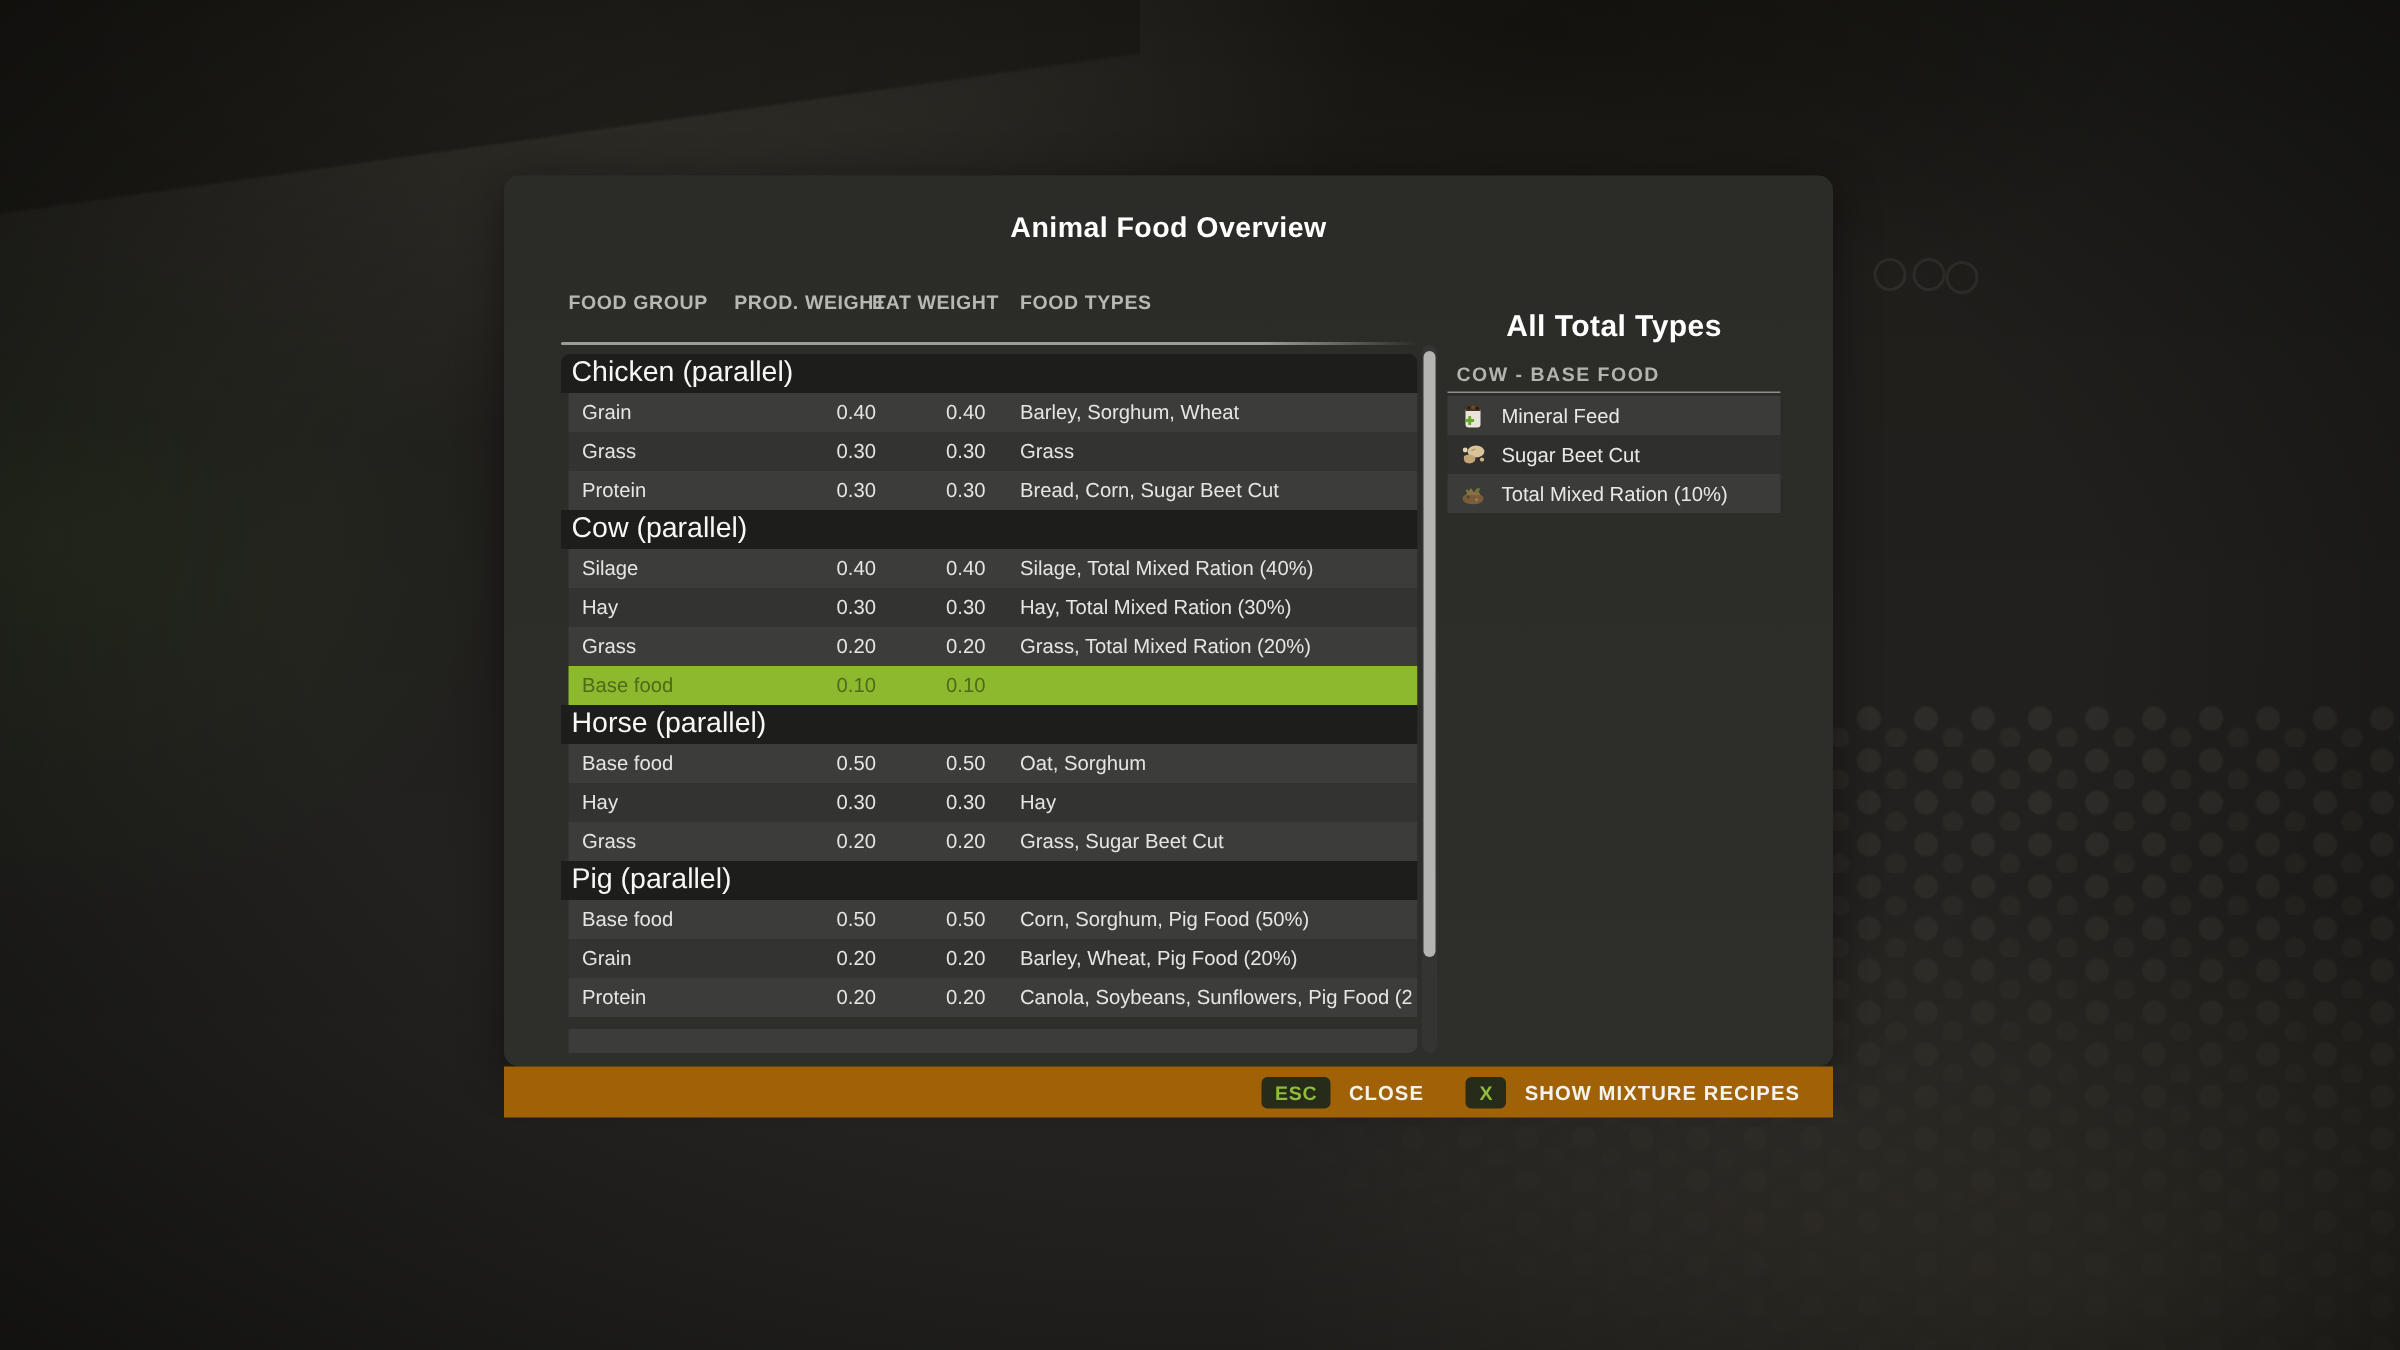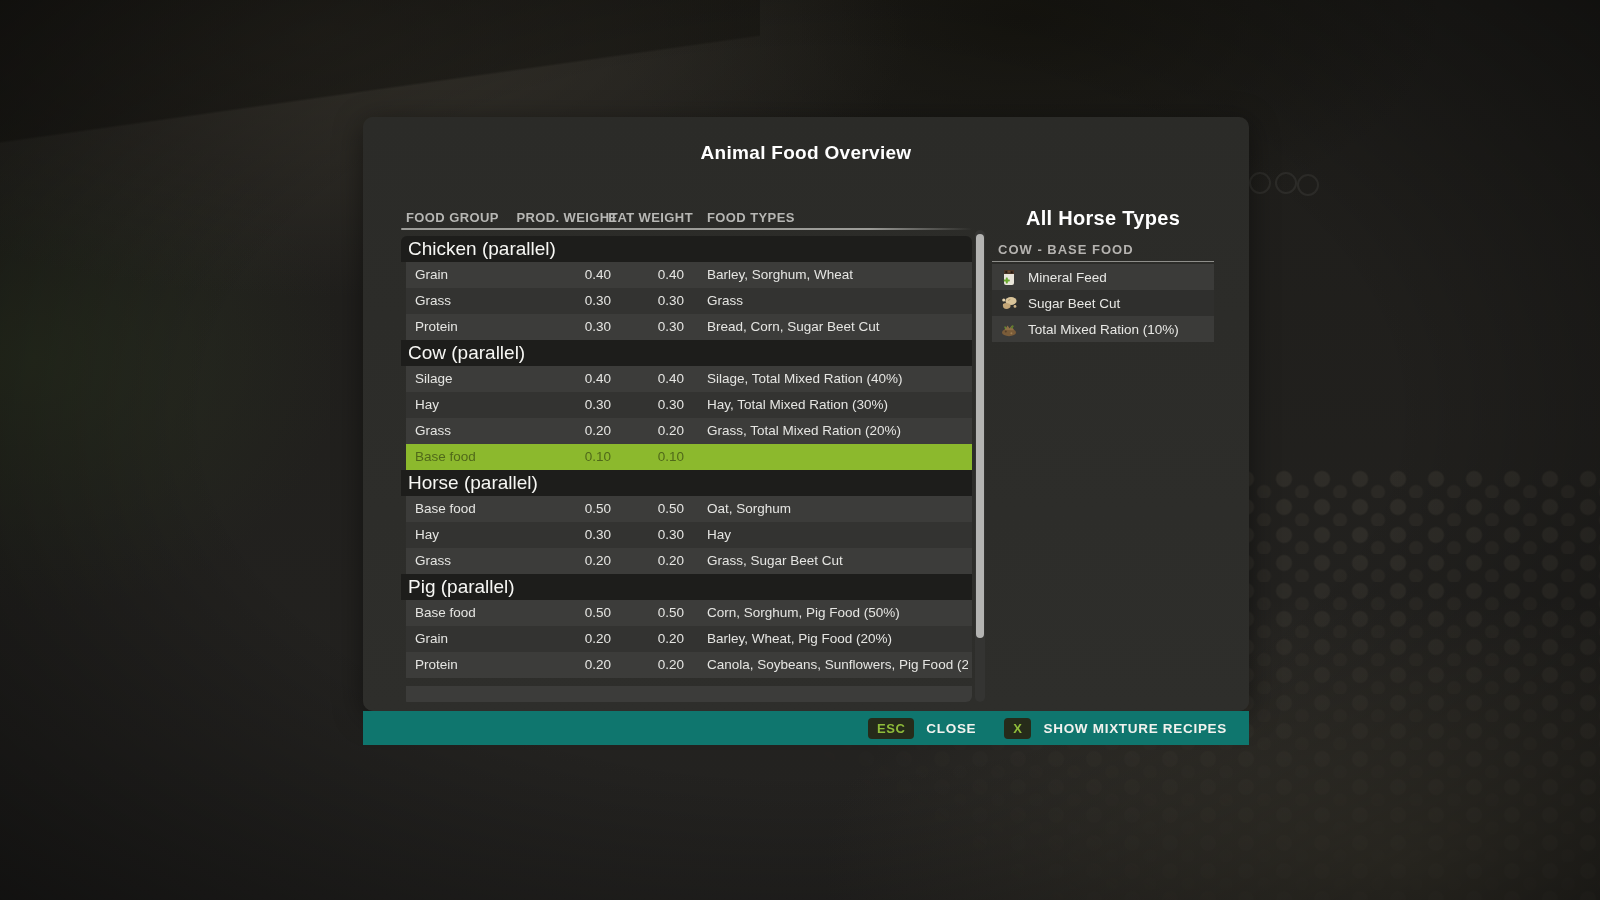--- a/index.html
+++ b/index.html
@@ -24,29 +24,29 @@
             mask-image:linear-gradient(215deg, #000 20%, transparent 75%);
   }
   .roof { position:absolute; left:0; top:0; width:760px; height:150px; opacity:.55;
     background:linear-gradient(172deg, #14130f 55%, rgba(20,19,15,0) 56%); }
   .hud-dot { position:absolute; width:22px; height:22px; border:2px solid #8a887c;
     border-radius:50%; opacity:.14; }
   .vignette { position:absolute; inset:0;
     background:radial-gradient(ellipse at 50% 46%, rgba(0,0,0,0) 52%, rgba(0,0,0,.5) 100%); }
 
   
-  .dialog { position:absolute; left:336px; top:117px; width:886px; height:628px;margin-left:27px; }
+  .dialog { position:absolute; left:336px; top:117px; width:886px; height:628px; }
   .panel  { position:absolute; left:0; top:0; width:886px; height:594px;
             background:linear-gradient(#2b2b28, #2e2e2b); border-radius:10px;
             box-shadow:0 6px 30px rgba(0,0,0,.45); }
   .dlg-title { position:absolute; left:0; top:25px; width:886px; text-align:center;
             color:#ffffff; font-size:19px; font-weight:bold; letter-spacing:.3px; }
 
   
-  .thead { position:absolute; left:38px; top:90px; width:571px; height:22px;
+  .thead { position:absolute; left:38px; top:74px; width:571px; height:22px;
            color:#b7b7b4; font-size:13px; font-weight:600; letter-spacing:.4px; }
   .thead span { position:absolute; top:0; line-height:22px; white-space:nowrap; }
   .th-group { left:5px; }
   .th-prod  { right:354px;text-align:center; }   
   .th-eat   { right:279px; }   
   .th-types { left:306px; }
   .thead-line { position:absolute; left:38px; top:111px; width:571px; height:2px;
            background:linear-gradient(90deg,#9c9c98 0%, #9c9c98 82%, rgba(156,156,152,0) 100%);
            border-radius:1px; }
 
@@ -81,21 +81,21 @@
               font-weight:600; letter-spacing:1px; }
   .sb-line { position:absolute; top:144px; left:0; width:222px; height:1px; background:#8e8e8a; }
   .sb-items { position:absolute; top:147px; left:0; width:222px; }
   .sb-item { display:flex; align-items:center; height:26px; gap:10px; padding-left:8px;
              font-size:13.5px; color:#e8e8e5; }
   .sb-item.light { background:#3b3b39; }
   .sb-item.dark  { background:#2f2f2d;align-items:center; }
   .sb-item svg { width:18px; height:18px; flex:0 0 18px; }
 
   
-  .footer { position:absolute; left:0; top:594px; width:886px; height:34px; background:#0f766e;
+  .footer { position:absolute; left:0; top:594px; width:886px; height:34px; background:#a16207;
             display:flex; align-items:center; justify-content:flex-end; padding-right:22px; }
   .keybadge { background:#262b1a; color:#8fbc3a; font-weight:bold; font-size:13px;
             border-radius:4px; padding:3px 9px; letter-spacing:.5px; }
   .footlabel { color:#f2f2ee; font-weight:bold; font-size:13.5px; letter-spacing:.7px; }
   .gap12 { width:12px; } .gap28 { width:28px; }
 </style>
 </head>
 <body>
 
 <div class="scene"></div>
@@ -211,21 +211,21 @@
           <div class="c c-types">Canola, Soybeans, Sunflowers, Pig Food (20%)</div>
         </div>
         <div class="row data light partial"></div>
       </div>
 
     <div class="sb-track">
       <div class="sb-thumb"></div>
     </div>
 
     <div class="sidebar">
-      <div class="sb-title">All Horse Types</div>
+      <div class="sb-title">All Total Types</div>
       <div class="sb-section">COW - BASE FOOD</div>
       <div class="sb-line"></div>
       <div class="sb-items" id="sidebar-items">
           <div class="sb-item light">
             <span style="display: flex;">
               <svg viewBox="0 0 18 18">
                 <path d="M4 5h10v10a2 2 0 0 1-2 2H6a2 2 0 0 1-2-2z" fill="#e9e5da"></path>
                 <path d="M4 2h10v4H4z" fill="#4a3526"></path>
                 <circle cx="6.2" cy="4" r="1" fill="#241810"></circle>
                 <circle cx="9" cy="3.6" r="1.2" fill="#6b4c32"></circle>

